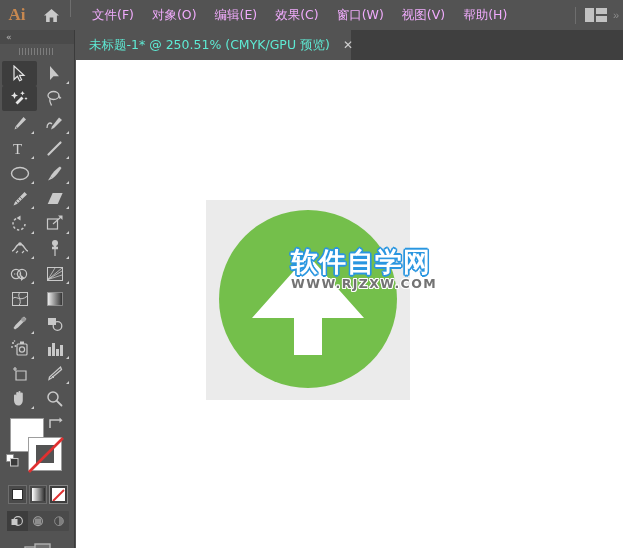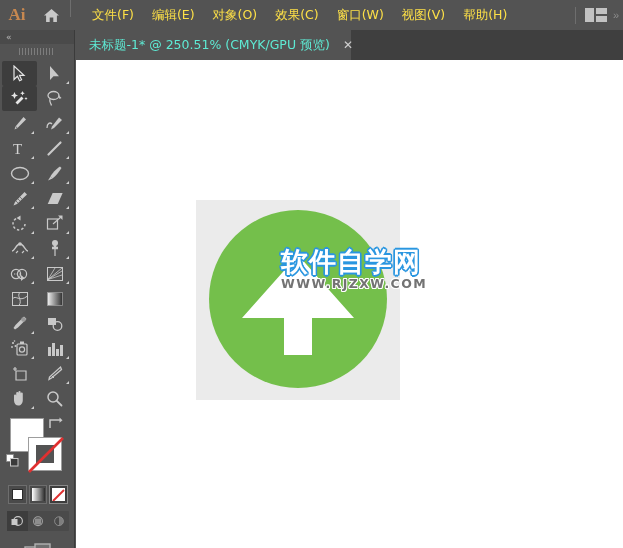--- a/index.html
+++ b/index.html
@@ -21,21 +21,21 @@
     width:34px;text-align:center;color:#c78850;
     font-size:17px;font-weight:bold;letter-spacing:0px;
     font-family:"Liberation Serif","DejaVu Serif",serif;
     line-height:30px;
   }
   .home-btn{width:34px;display:flex;align-items:center;justify-content:center;height:30px;}
   .home-btn svg{display:block;}
   .mb-sep{width:1px;height:17px;background:#6e6e6e;margin:0 5px 0 2px;}
   .menu-items{display:flex;align-items:center;height:30px;margin-left:7px;}
   .menu-item{
-    color:#fde047;font-size:12.5px;line-height:30px;
+    color:#f0abfc;font-size:12.5px;line-height:30px;
     padding:0 9px;white-space:nowrap;cursor:default;
     font-family:"DejaVu Sans","Liberation Sans",sans-serif;
   }
   .mb-right{position:absolute;right:0;top:0;height:30px;display:flex;align-items:center;}
   .mb-sep2{width:1px;height:17px;background:#6e6e6e;margin-right:9px;}
   .ws-switch{display:flex;align-items:center;margin-right:6px;}
   .ws-switch svg{display:block;}
   .mb-dots{color:#8d8d8d;font-size:11px;margin-right:4px;}
 
   
@@ -143,21 +143,21 @@
     position:absolute;left:0;top:122px;width:75px;height:30px;
     display:flex;align-items:center;justify-content:center;cursor:pointer;
   }
 
   
   .canvas{
     position:absolute;left:76px;top:60px;width:547px;height:488px;
     background:#ffffff;overflow:hidden;
   }
   .artboard{
-    position:absolute;left:120px;top:140px;width:204px;height:200px;
+    position:absolute;left:130px;top:140px;width:204px;height:200px;
     background:#ebebeb;
   }
   .circle{
     position:absolute;left:13px;top:10px;width:178px;height:178px;
     border-radius:50%;background:#74bf4b;
   }
   .arrow-wrap{position:absolute;left:0;top:0;width:204px;height:200px;}
   .watermark{
     position:absolute;left:85px;top:48px;width:170px;text-align:left;
     pointer-events:none;
@@ -188,22 +188,22 @@
   <div class="menubar">
     <div class="ai-logo">Ai</div>
     <div class="home-btn">
       <svg width="17" height="15" viewBox="0 0 17 15">
         <path d="M8.5 1 L16 7.6 L13.9 7.6 L13.9 14 L10.3 14 L10.3 9.4 L6.7 9.4 L6.7 14 L3.1 14 L3.1 7.6 L1 7.6 Z" fill="#c9c9c9"></path>
       </svg>
     </div>
     <div class="mb-sep"></div>
     <div class="menu-items">
       <div class="menu-item">文件(F)</div>
+      <div class="menu-item">对象(O)</div>
       <div class="menu-item">编辑(E)</div>
-      <div class="menu-item">对象(O)</div>
       <div class="menu-item">效果(C)</div>
       <div class="menu-item">窗口(W)</div>
       <div class="menu-item">视图(V)</div>
       <div class="menu-item">帮助(H)</div>
     </div>
     <div class="mb-right">
       <div class="mb-sep2"></div>
       <div class="ws-switch">
         <svg width="22" height="14" viewBox="0 0 22 14">
           <rect x="0" y="0" width="9" height="14" fill="#c2c2c2"></rect>

